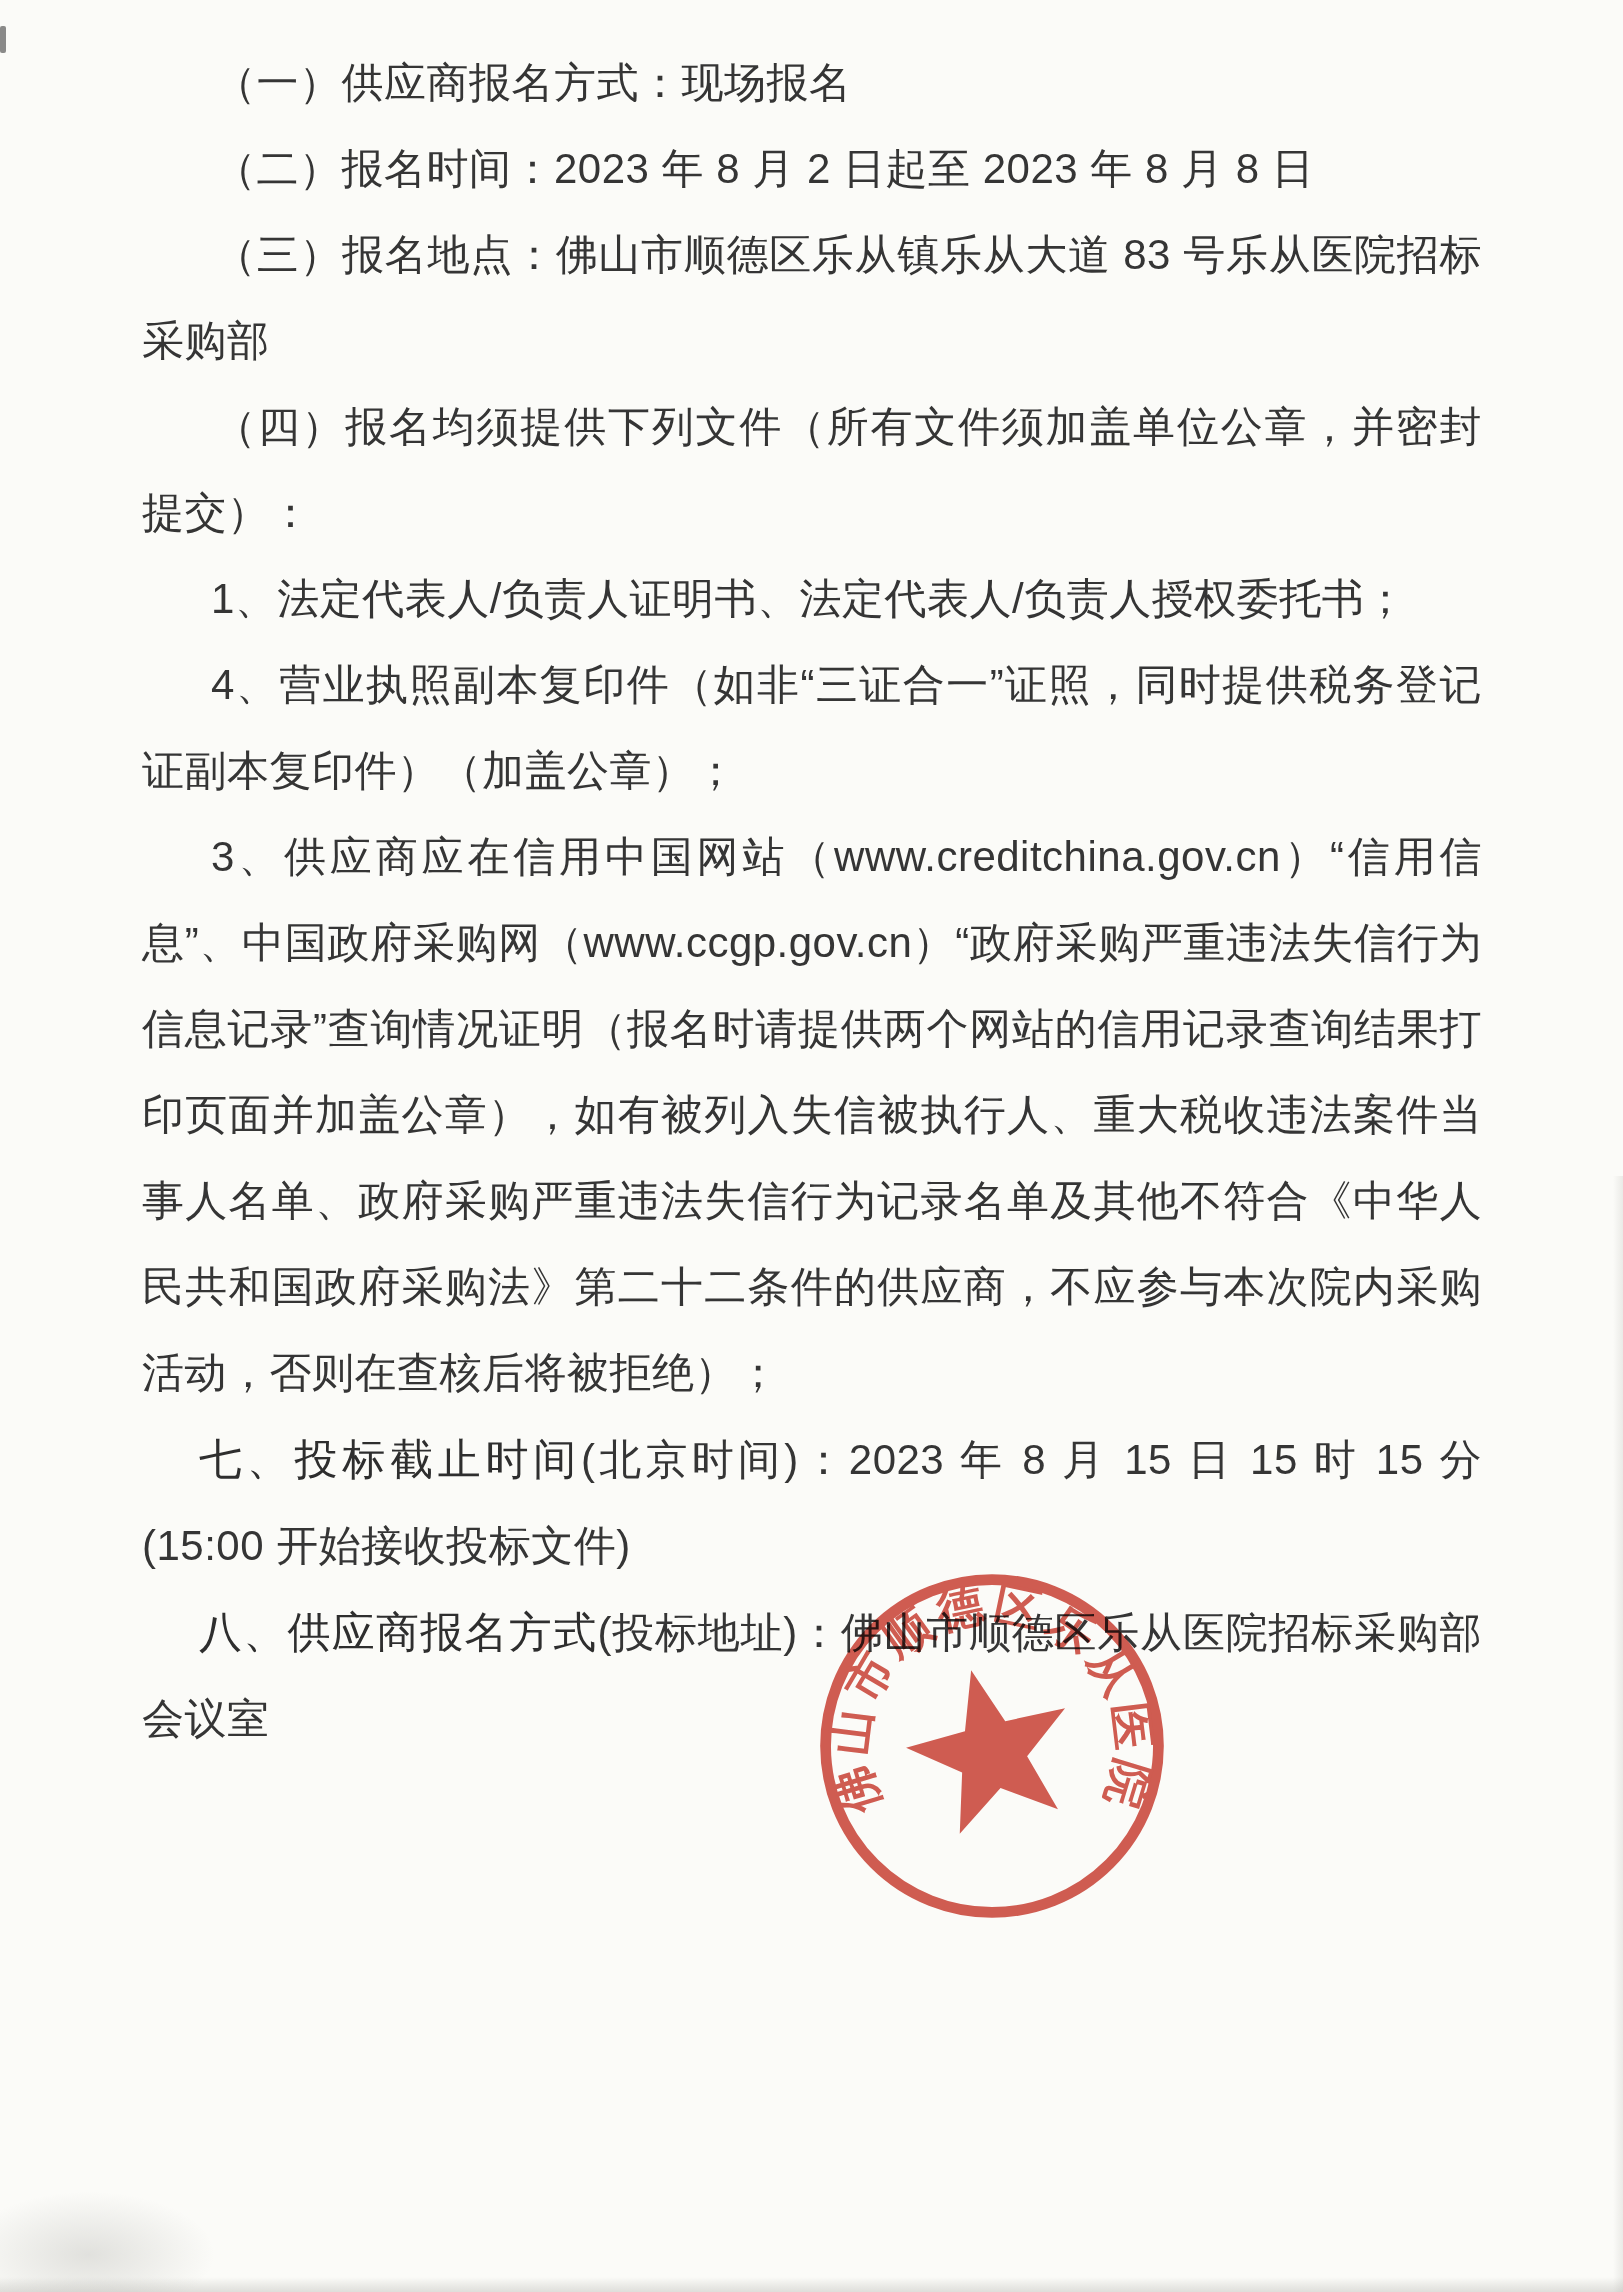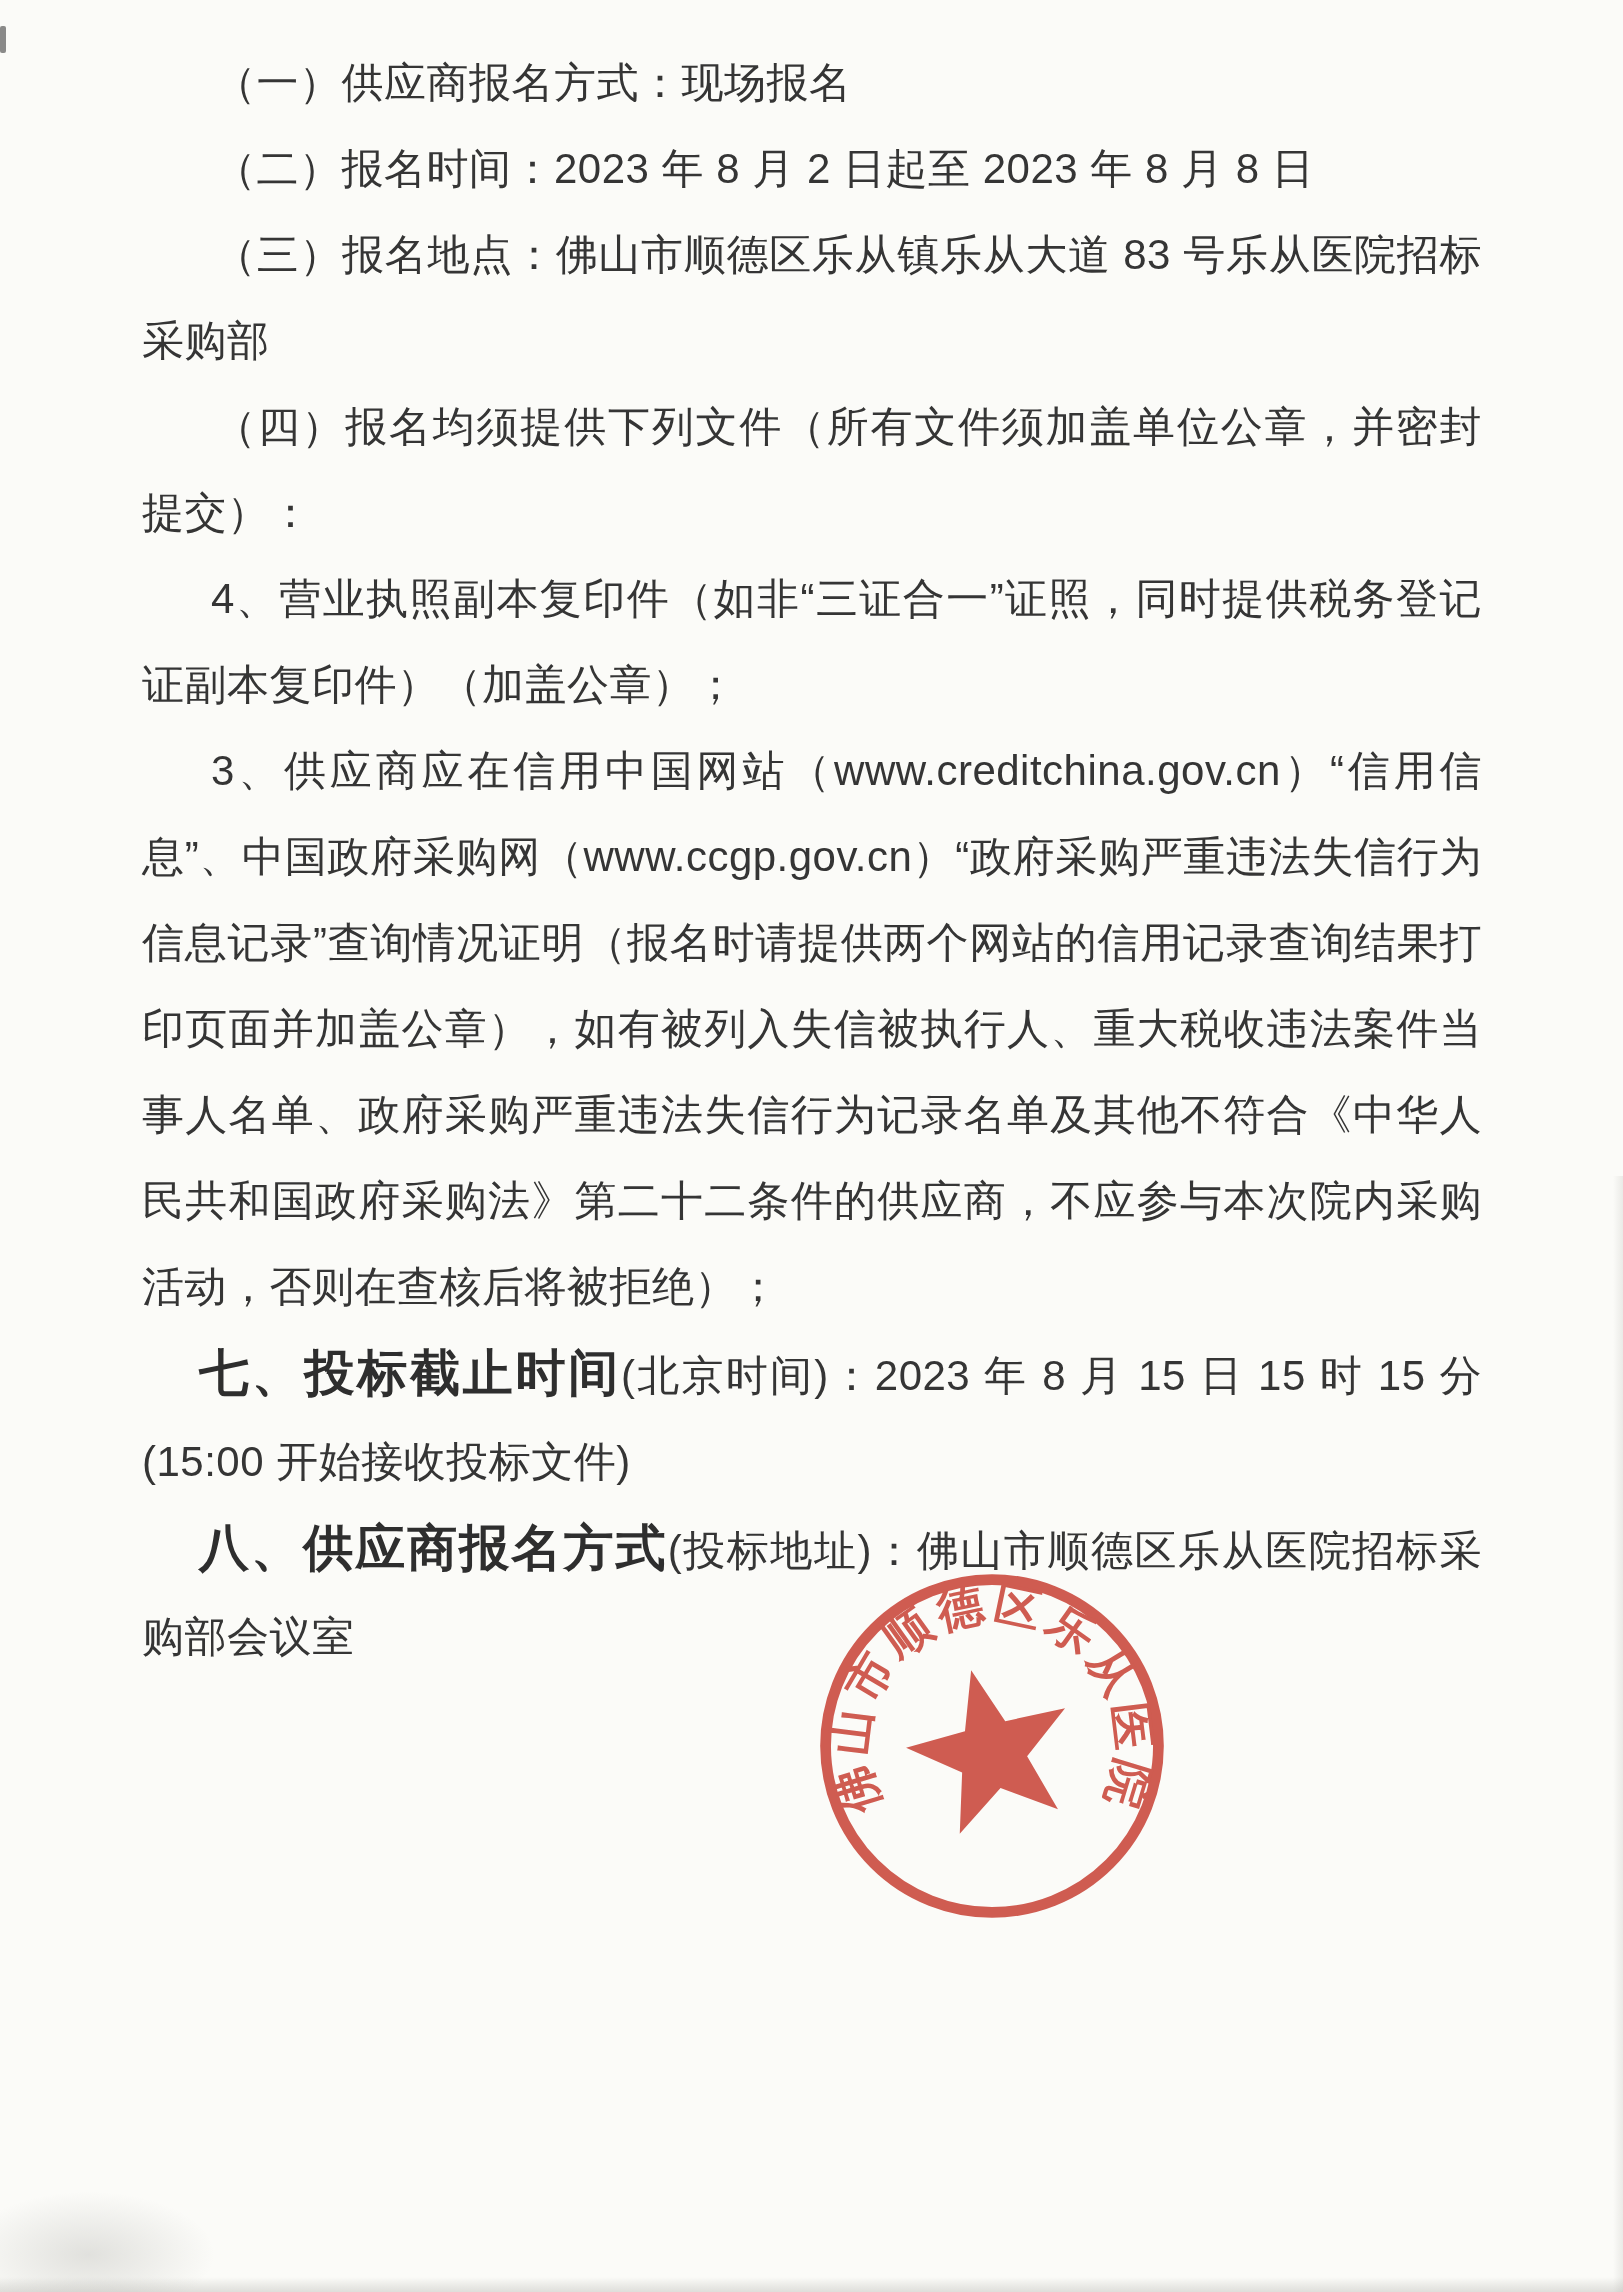--- a/index.html
+++ b/index.html
@@ -28,22 +28,22 @@
   .indsec{text-indent:57px;}
   .mt42{margin-top:41px;}
   .mt40{margin-top:39px;}
   .mt31{margin-top:30px;}
   .mt7{margin-top:6.9px;}
   .mt0{margin-top:0;}
   .mt33{margin-top:32px;}
   .mt51{margin-top:50px;}
   .mt21{margin-top:20.6px;}
   p.para strong{
-    font-weight:700;
-    font-size:50px;
+    font-weight:400;
+    font-size:43px;
     letter-spacing:1px;
     color:#2e2e2e;
   }
   .seal{
     position:absolute;
     left:806px;top:1560px;
     width:372px;height:372px;
     opacity:0.82;
     mix-blend-mode:multiply;
     pointer-events:none;
@@ -74,20 +74,21 @@
   <div class="content">
 
     <p class="para ind2">（一）供应商报名方式：现场报名</p>
 
     <p class="para ind2 mt42">（二）报名时间：2023 年 8 月 2 日起至 2023 年 8 月 8 日</p>
 
     <p class="para ind2 mt42">（三）报名地点：佛山市顺德区乐从镇乐从大道 83 号乐从医院招标采购部</p>
 
     <p class="para ind2 mt40">（四）报名均须提供下列文件（所有文件须加盖单位公章，并密封提交）：</p>
 
+    <p class="para indlist mt31">1、法定代表人/负责人证明书、法定代表人/负责人授权委托书；</p>
 
     <p class="para indlist mt7">4、营业执照副本复印件（如非“三证合一”证照，同时提供税务登记证副本复印件）（加盖公章）；</p>
 
     <p class="para indlist mt0">3、供应商应在信用中国网站（www.creditchina.gov.cn）“信用信息”、中国政府采购网（www.ccgp.gov.cn）“政府采购严重违法失信行为信息记录”查询情况证明（报名时请提供两个网站的信用记录查询结果打印页面并加盖公章），如有被列入失信被执行人、重大税收违法案件当事人名单、政府采购严重违法失信行为记录名单及其他不符合《中华人民共和国政府采购法》第二十二条件的供应商，不应参与本次院内采购活动，否则在查核后将被拒绝）；</p>
 
     <p class="para indsec mt33"><strong>七、投标截止时间</strong><span>(北京时间)：2023 年 8 月 15 日 15 时 15 分(15:00 开始接收投标文件)</span></p>
 
     <p class="para indsec mt51"><strong>八、供应商报名方式</strong><span>(投标地址)：佛山市顺德区乐从医院招标采购部会议室</span></p>
 
 

